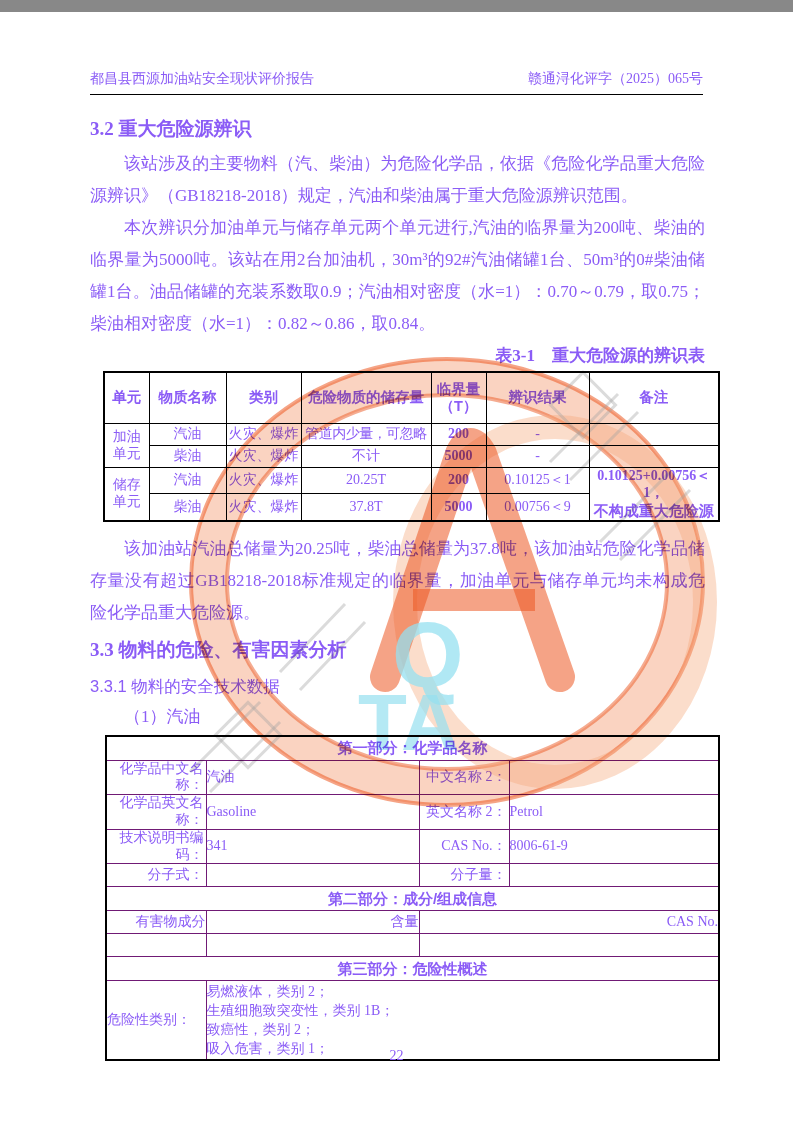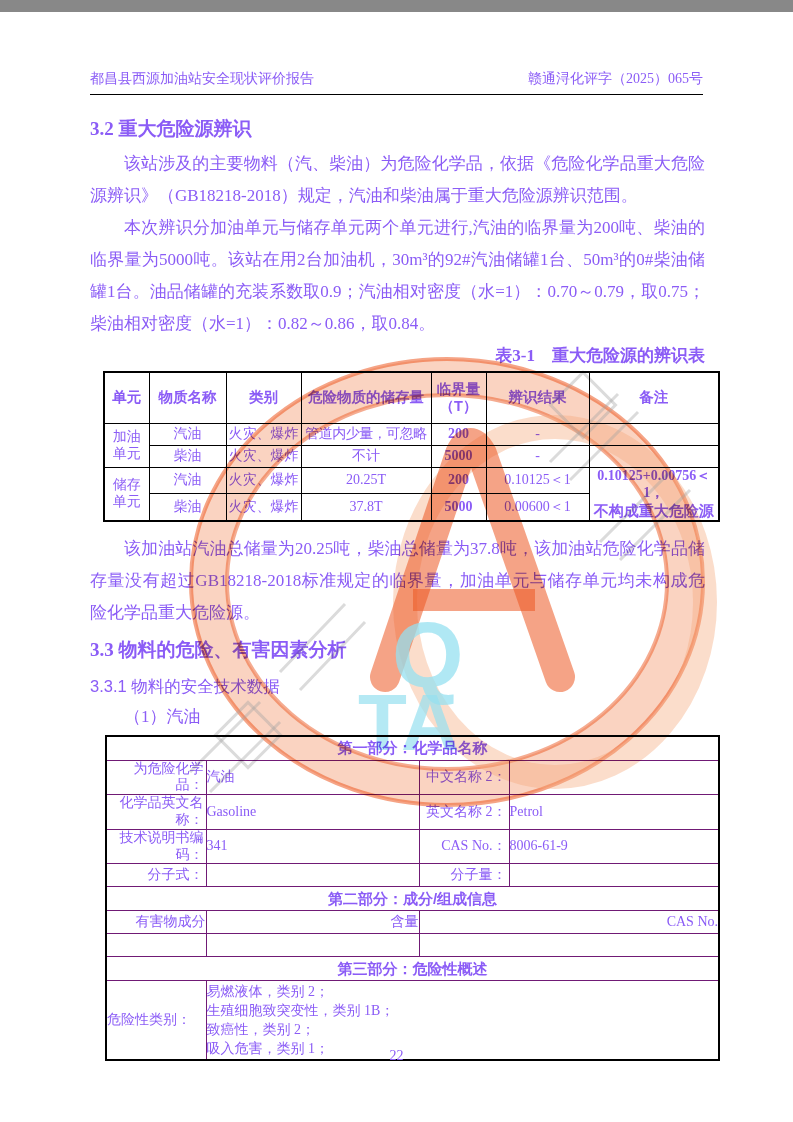--- a/index.html
+++ b/index.html
@@ -113,21 +113,21 @@
         <td rowspan="2" class="note-merged">
           <div class="b">0.10125+0.00756＜1，</div>
           <div class="l2">不构成重大危险源</div>
         </td>
       </tr>
       <tr class="r">
         <td>柴油</td>
         <td>火灾、爆炸</td>
         <td>37.8T</td>
         <td class="b">5000</td>
-        <td>0.00600＜1</td>
+        <td>0.00756＜9</td>
       </tr>
     </tbody>
       </table>
 
     <p class="body" style="margin-top:11px">该加油站汽油总储量为20.25吨，柴油总储量为37.8吨，该加油站危险化学品储存量没有超过GB18218-2018标准规定的临界量，加油单元与储存单元均未构成危险化学品重大危险源。</p>
 
     <div class="h-sec" style="margin-top:8px">3.3 物料的危险、有害因素分析</div>
     <div class="h-sub">3.3.1 物料的安全技术数据</div>
     <div class="item-line">（1）汽油</div>
 
@@ -137,21 +137,21 @@
         <col style="width:100px">
           <col style="width:213px">
           <col style="width:90px">
           <col style="width:210px">
       </colgroup>
       <tbody>
           <tr class="part">
         <td colspan="4">第一部分：化学品名称</td>
       </tr>
       <tr>
-        <td class="lab">为危险化学品：</td>
+        <td class="lab">化学品中文名称：</td>
         <td class="val">汽油</td>
         <td class="lab">中文名称 2：</td>
         <td class="val"></td>
       </tr>
       <tr>
         <td class="lab">化学品英文名称：</td>
         <td class="val">Gasoline</td>
         <td class="lab">英文名称 2：</td>
         <td class="val">Petrol</td>
       </tr>

